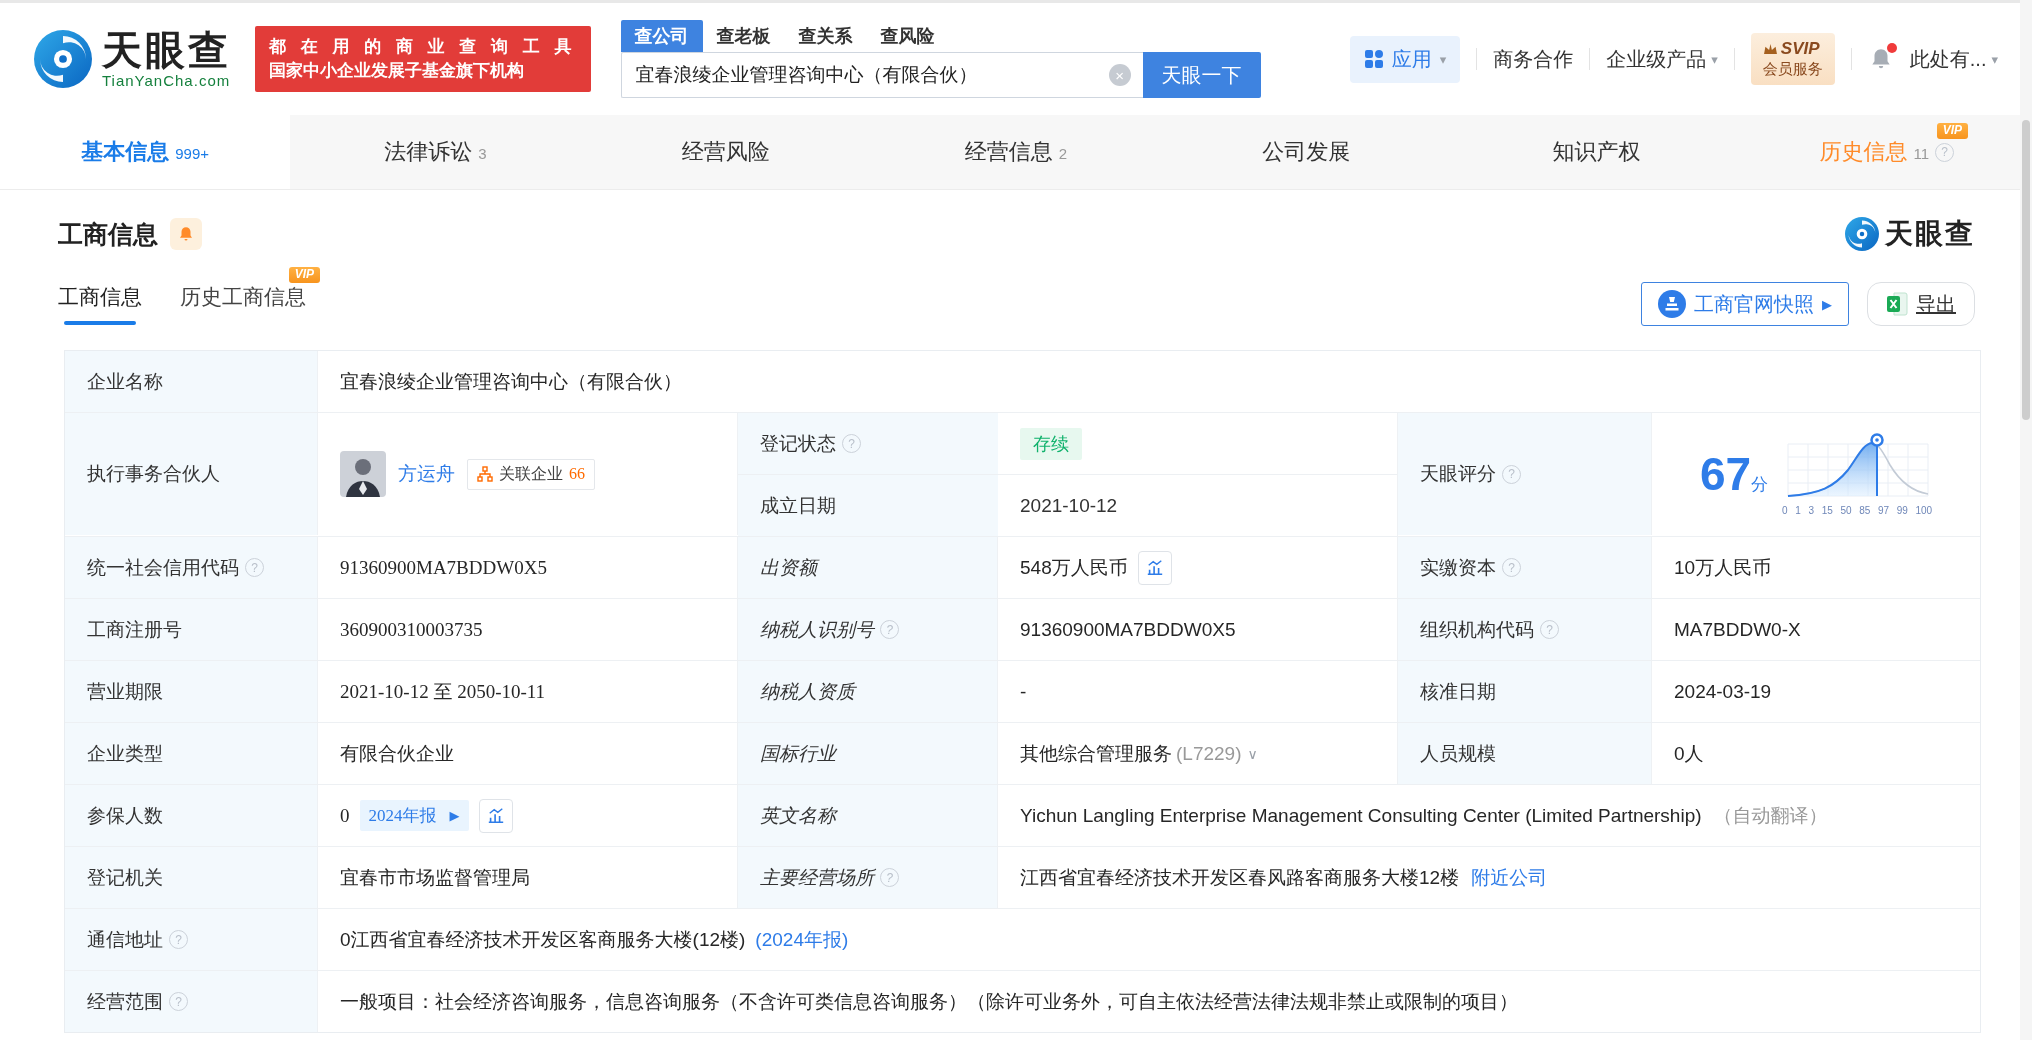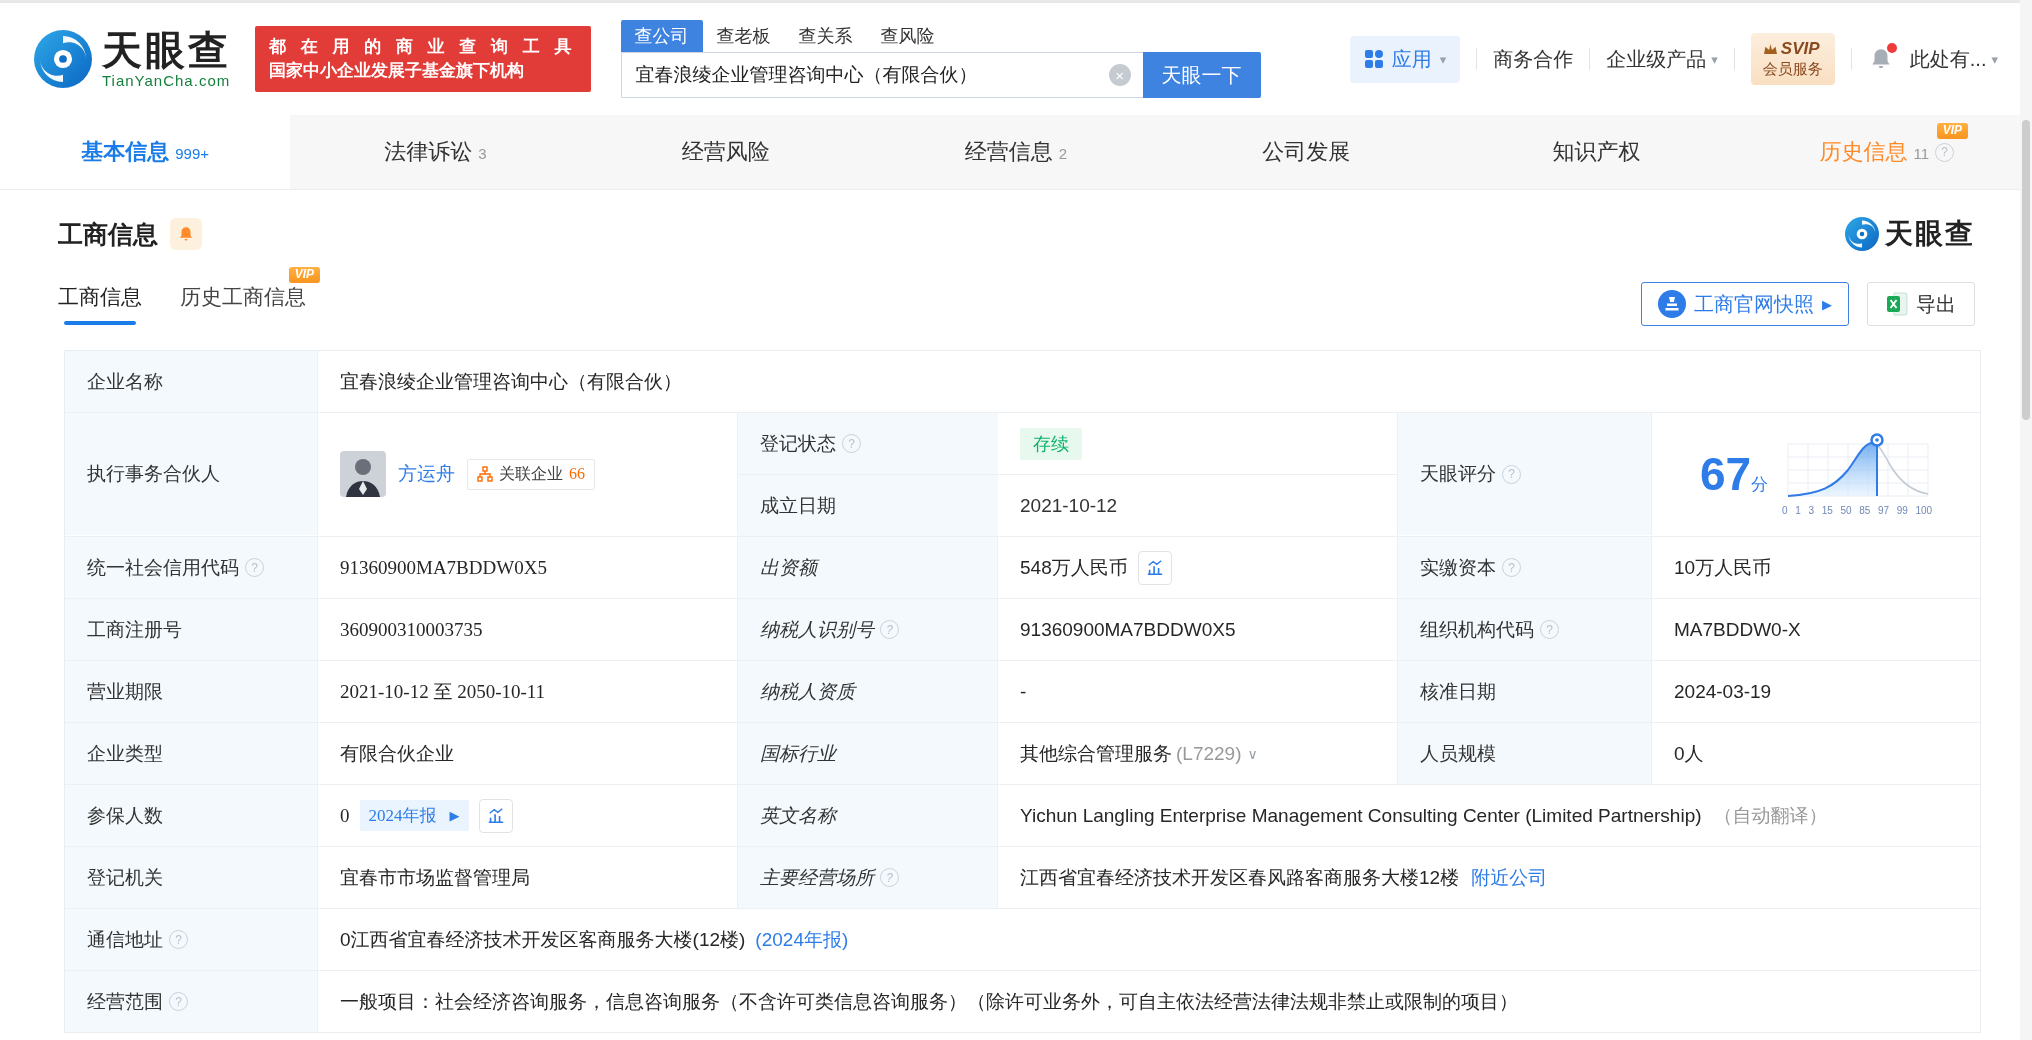--- a/index.html
+++ b/index.html
@@ -10,21 +10,21 @@
   .header{position:absolute;top:3px;left:0;width:100%;height:112px;display:flex;align-items:center;
           padding:0 34px;box-sizing:border-box;gap:18px;background:#fff;}
   .logo{display:flex;align-items:center;gap:10px;}
   .logo svg{width:58px;height:58px;}
   .logo-cn{font-size:40px;font-weight:bold;color:#222;letter-spacing:3px;line-height:40px;}
   .logo-en{font-size:15px;color:#15803d;letter-spacing:1px;margin-top:2px;}
   .promo{background:#e23c39;color:#fff;padding:9px 14px;border-radius:2px;margin-left:6px;font-weight:bold;}
   .promo div{font-size:17px;line-height:24px;white-space:nowrap;}
   .promo .p1{letter-spacing:5px;}
   .search-wrap{margin-left:12px;width:640px;}
-  .search-tabs{display:flex;align-items:flex-end;gap:0;height:32px;}
+  .search-tabs{display:flex;align-items:flex-end;gap:0;height:32px;font-weight:bold;}
   .stab{font-size:18px;color:#333;padding:4px 14px;cursor:pointer;}
   .stab.active{background:#3e83e0;color:#fff;border-radius:2px 2px 0 0;}
   .search-row{display:flex;height:46px;}
   .search-box{flex:1;display:flex;align-items:center;border:1px solid #cfd6df;border-right:none;
               border-radius:2px 0 0 2px;background:#fff;padding:0 12px;box-sizing:border-box;}
   .search-box input{border:none;outline:none;flex:1;font-size:19px;color:#222;
                     font-family:"Liberation Sans","DejaVu Sans",sans-serif;background:transparent;}
   .clear-btn{width:22px;height:22px;border-radius:50%;background:#c6cbd2;color:#fff;font-size:15px;
              display:flex;align-items:center;justify-content:center;cursor:pointer;}
   .search-btn{width:118px;background:#3e83e0;color:#fff;font-size:20px;border:none;cursor:pointer;
@@ -65,22 +65,22 @@
   .watermark svg{width:34px;height:34px;}
   .wm-text{font-size:28px;font-weight:bold;color:#222;letter-spacing:2px;}
   .subtab-row{position:absolute;top:88px;left:58px;right:57px;height:52px;display:flex;align-items:center;}
   .subtab{font-size:21px;color:#222;margin-right:38px;position:relative;cursor:pointer;padding-bottom:14px;}
   .subtab .underline{position:absolute;left:6px;right:6px;bottom:0;height:4px;background:#1a7ce8;border-radius:2px;}
   .subtab.dim{color:#444;}
   .viptag.t-sub{top:-16px;right:-14px;}
   .btns{margin-left:auto;display:flex;gap:18px;align-items:center;}
   .btn-snapshot{display:flex;align-items:center;gap:8px;border:1px solid #3e83e0;border-radius:3px;
                 color:#2e7ce8;font-size:20px;background:#fff;padding:6px 16px;cursor:pointer;height:44px;box-sizing:border-box;}
-  .btn-export{display:flex;align-items:center;gap:8px;border:1px solid #dcdfe3;border-radius:3px;
-              color:#333;font-size:20px;background:#fff;padding:6px 18px;cursor:pointer;height:44px;box-sizing:border-box;}
+  .btn-export{display:flex;align-items:center;gap:8px;border:1px solid #dcdfe3;border-radius:14px;
+              color:#333;font-size:20px;background:#fff;padding:6px 18px;cursor:pointer;height:44px;box-sizing:border-box;text-decoration:underline;}
   .arr{font-size:13px;color:#2e7ce8;}
   
   .table{position:absolute;top:160px;left:64px;width:1917px;border:1px solid #e9edf1;box-sizing:border-box;}
   .tr{display:flex;border-bottom:1px solid #edf0f3;}
   .tr:last-child{border-bottom:none;}
   .cell{padding:0 22px;display:flex;align-items:center;box-sizing:border-box;border-right:1px solid #eef1f4;
         font-size:19px;color:#262626;}
   .tr .cell:last-child{border-right:none;}
   .lbl{background:#f3f9fd;color:#333;}
   .h1{height:61px;} .h2{height:122px;}

